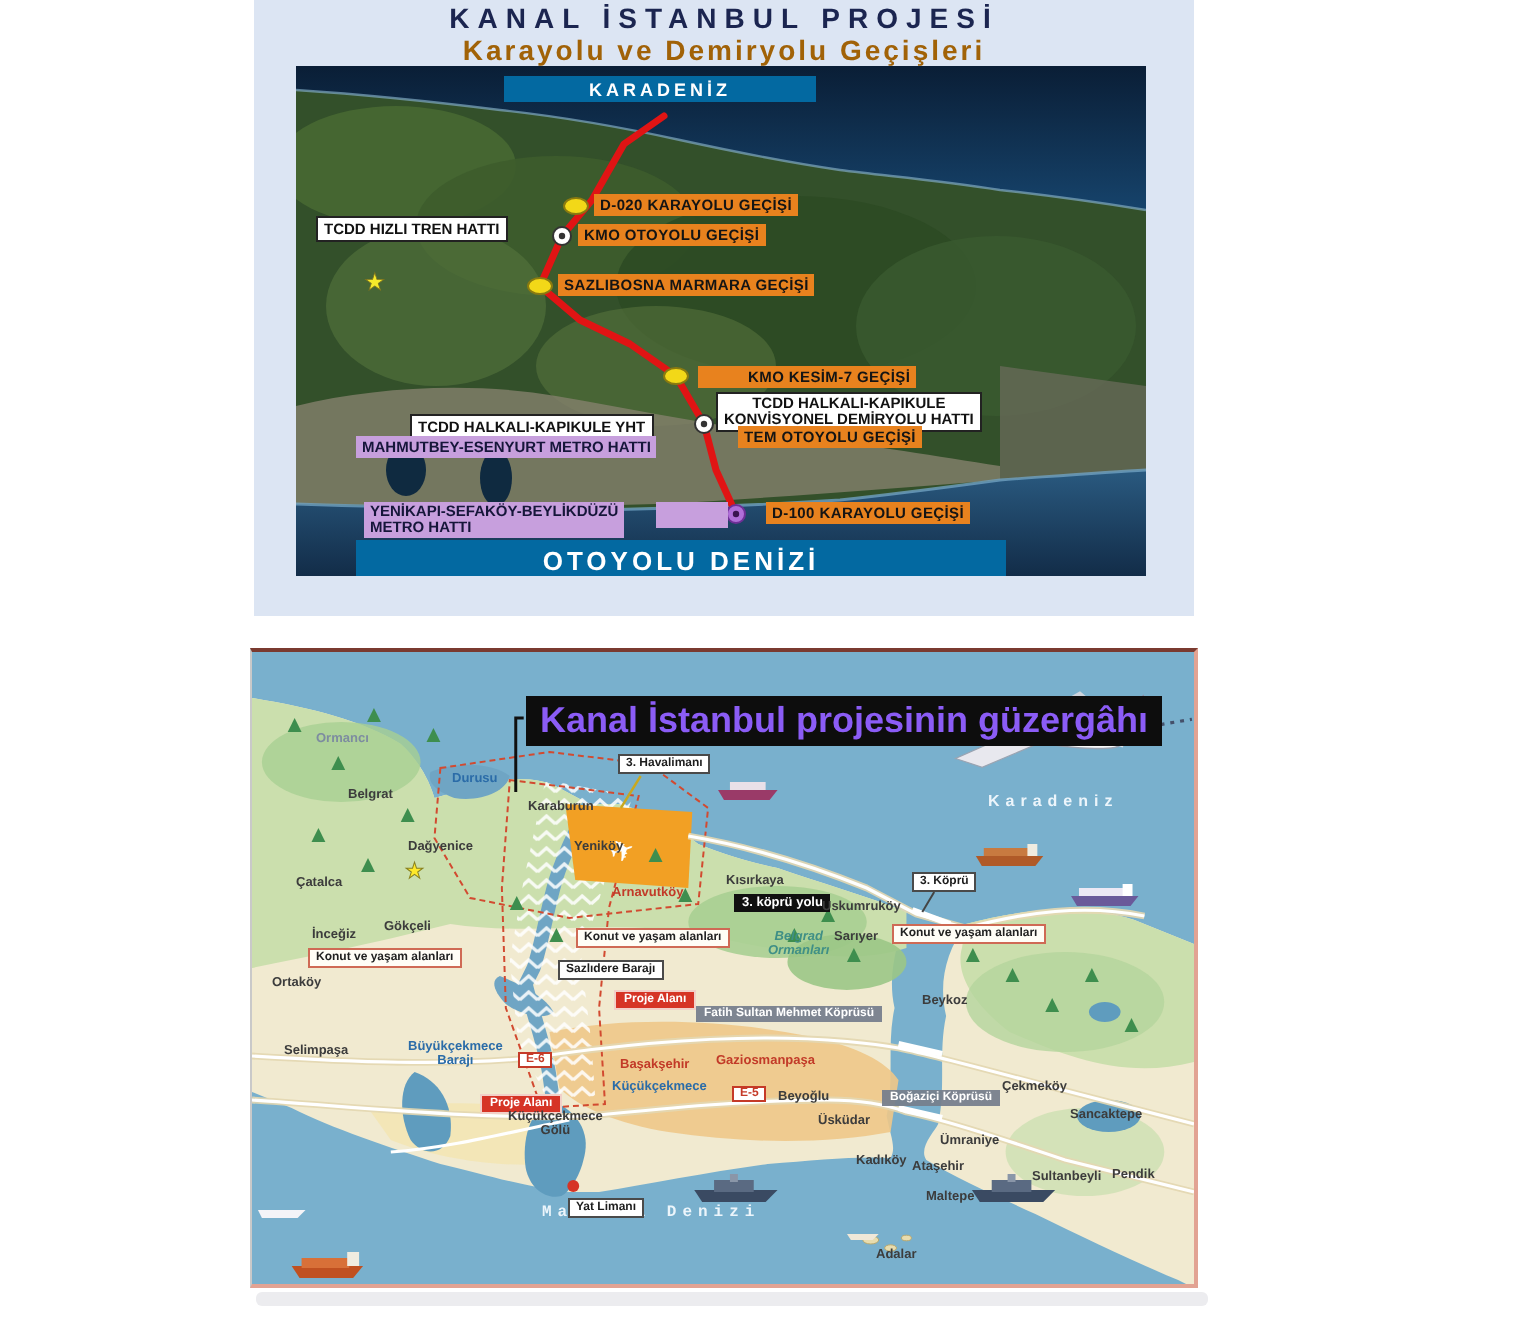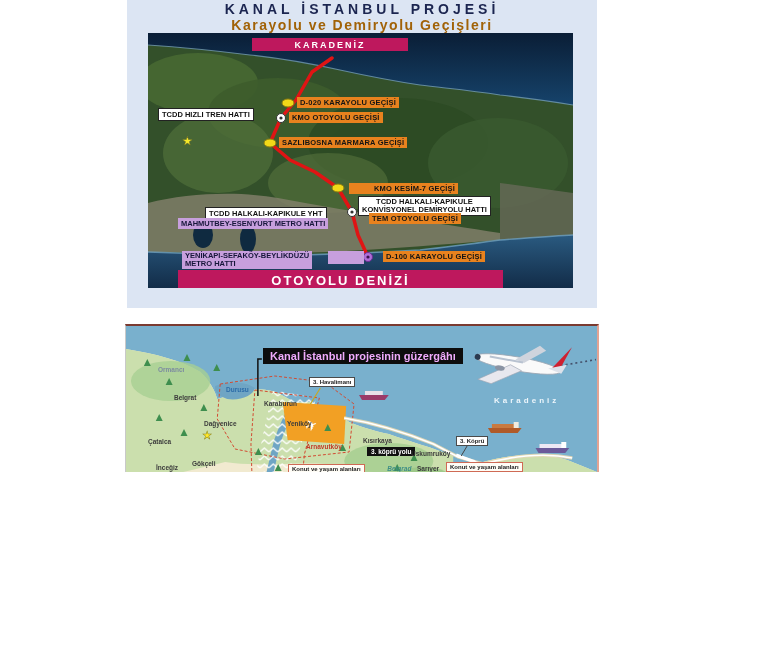--- a/index.html
+++ b/index.html
@@ -1,37 +1,37 @@
 <!DOCTYPE html>
 <html><head>
 <meta charset="utf-8">
 <style>
   html,body{margin:0;padding:0;background:#fff;}
-  #stage{position:relative;width:760px;height:472px;background:#ffffff;overflow:hidden;
+  #stage{position:relative;width:760px;height:670px;background:#ffffff;overflow:hidden;
          font-family:"Liberation Sans",sans-serif;}
   
   #panelA{position:absolute;left:127px;top:0;width:470px;height:308px;background:#dce5f3;}
   .tA1{font-weight:bold;font-size:14px;color:#1b2550;letter-spacing:4px;text-align:center;margin-top:1px;white-space:nowrap;}
   .tA2{font-weight:bold;font-size:14px;color:#a16207;letter-spacing:1.5px;text-align:center;white-space:nowrap;}
   #satmap{position:absolute;left:21px;top:33px;width:425px;height:255px;overflow:hidden;}
   #satmap svg{position:absolute;left:0;top:0;}
-  .seabar{position:absolute;background:#be185d;color:#fff;font-weight:bold;
+  .seabar{position:absolute;background:#0369a1;color:#fff;font-weight:bold;
           display:flex;align-items:center;justify-content:center;letter-spacing:2px;white-space:nowrap;}
   .obox{position:absolute;background:#e8821e;color:#141414;font-weight:bold;font-size:7.5px;
         padding:1px 3px;white-space:nowrap;letter-spacing:.2px;}
   .wlbl{position:absolute;background:#ffffff;border:1px solid #222;color:#111;font-weight:bold;
         font-size:7.5px;padding:1px 3px;white-space:nowrap;text-align:center;}
   .plbl{position:absolute;background:#c79fdd;color:#16163a;font-weight:bold;font-size:7.5px;
         padding:1px 3px;white-space:nowrap;text-align:left;}
   
   #panelB{position:absolute;left:125px;top:324px;width:471px;height:316px;background:#79b0cd;
           border-top:2px solid #7a3a30;border-right:2px solid #e2a393;border-bottom:2px solid #e2a393;
           border-left:1px solid #c9c9c9;overflow:hidden;}
   #panelB svg.base{position:absolute;left:0;top:0;}
-  .btitle{position:absolute;background:#0d0d0d;color:#f0abfc;font-weight:bold;font-size:11px;
+  .btitle{position:absolute;background:#0d0d0d;color:#8b5cf6;font-weight:bold;font-size:18px;
           padding:2px 7px;white-space:nowrap;}
   .pl{position:absolute;font-weight:bold;font-size:6.5px;color:#3c3c3c;white-space:nowrap;}
   .pl.blue{color:#2b6ca8;}
   .pl.red{color:#c23a28;}
   .pl.teal{color:#3f8f86;font-style:italic;}
   .pl.sea{color:#ecf5fb;letter-spacing:3px;font-size:8px;font-weight:bold;}
   .pl.two{text-align:center;line-height:7px;}
   .wbox{position:absolute;background:#fff;border:1px solid #4a4a4a;color:#1c1c1c;font-weight:bold;
         font-size:6px;padding:1px 3px;white-space:nowrap;}
   .kbox{position:absolute;background:#fffdf6;border:1px solid #cf6a55;color:#222;font-weight:bold;

